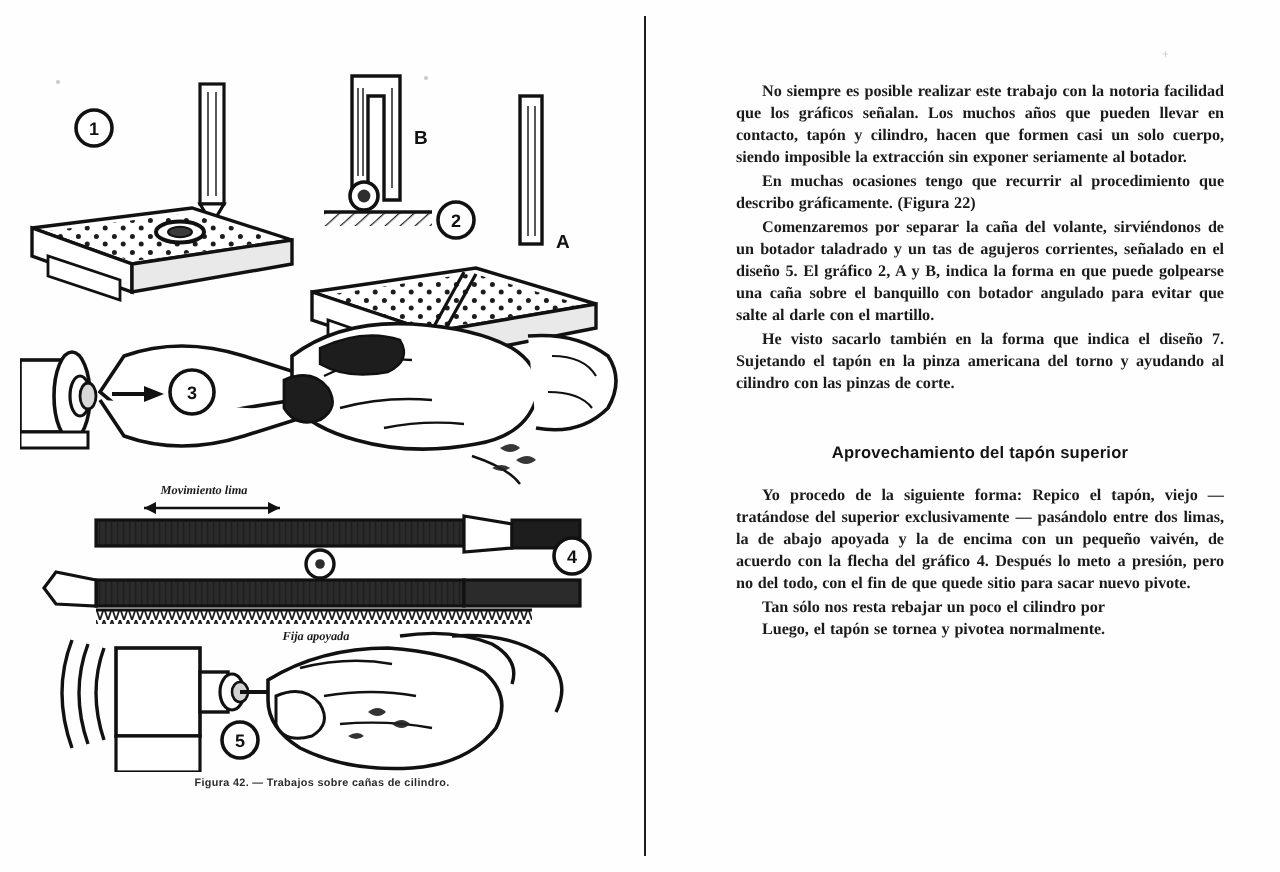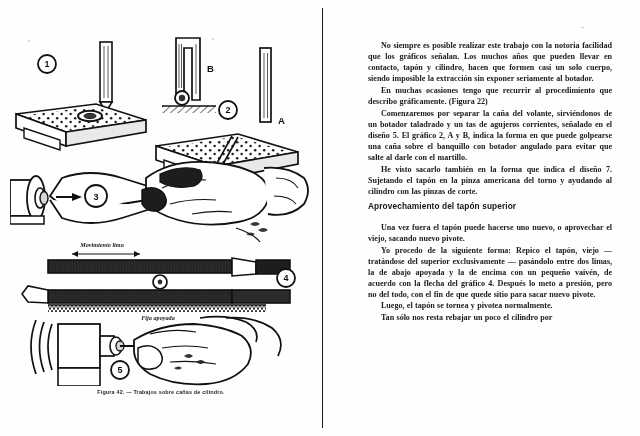--- a/index.html
+++ b/index.html
@@ -89,21 +89,22 @@
     text-align: justify;
     font-size: 8.1px;
     line-height: 11.1px;
     color: #1b1b1b;
     font-weight: bold;
     letter-spacing: -0.03px;
     word-spacing: 0.4px;
   }
 
   #section-heading {
-    margin: 4px 0 11px 0;
+    margin: 24px 0 11px 0;
+    text-align: center;
     font-size: 8.3px;
     font-weight: bold;
     font-family: "Liberation Sans", sans-serif;
     letter-spacing: 0.1px;
     color: #141414;
   }
 
   .corner-mark {
     position: absolute;
     width: 4px;
@@ -361,20 +362,19 @@
     <div class="corner-mark" style="left:258px;top:26px;">+</div>
 
     <div id="text-column">
       <p class="para">No siempre es posible realizar este trabajo con la notoria facilidad que los gráficos señalan. Los muchos años que pueden llevar en contacto, tapón y cilindro, hacen que formen casi un solo cuerpo, siendo imposible la extracción sin exponer seriamente al botador.</p>
       <p class="para">En muchas ocasiones tengo que recurrir al procedimiento que describo gráficamente. (Figura 22)</p>
       <p class="para">Comenzaremos por separar la caña del volante, sirviéndonos de un botador taladrado y un tas de agujeros corrientes, señalado en el diseño 5. El gráfico 2, A y B, indica la forma en que puede golpearse una caña sobre el banquillo con botador angulado para evitar que salte al darle con el martillo.</p>
       <p class="para">He visto sacarlo también en la forma que indica el diseño 7. Sujetando el tapón en la pinza americana del torno y ayudando al cilindro con las pinzas de corte.</p>
 
       <h2 id="section-heading">Aprovechamiento del tapón superior</h2>
 
-      <p class="para">Una vez fuera el tapón puede hacerse uno nuevo, o aprovechar el viejo, sacando nuevo pivote.</p>
       <p class="para">Yo procedo de la siguiente forma: Repico el tapón, viejo — tratándose del superior exclusivamente — pasándolo entre dos limas, la de abajo apoyada y la de encima con un pequeño vaivén, de acuerdo con la flecha del gráfico 4. Después lo meto a presión, pero no del todo, con el fin de que quede sitio para sacar nuevo pivote.</p>
+      <p class="para">Tan sólo nos resta rebajar un poco el cilindro por</p>
       <p class="para">Luego, el tapón se tornea y pivotea normalmente.</p>
-      <p class="para">Tan sólo nos resta rebajar un poco el cilindro por</p>
     </div>
   </div>
 
 </div>
 
 </body></html>

